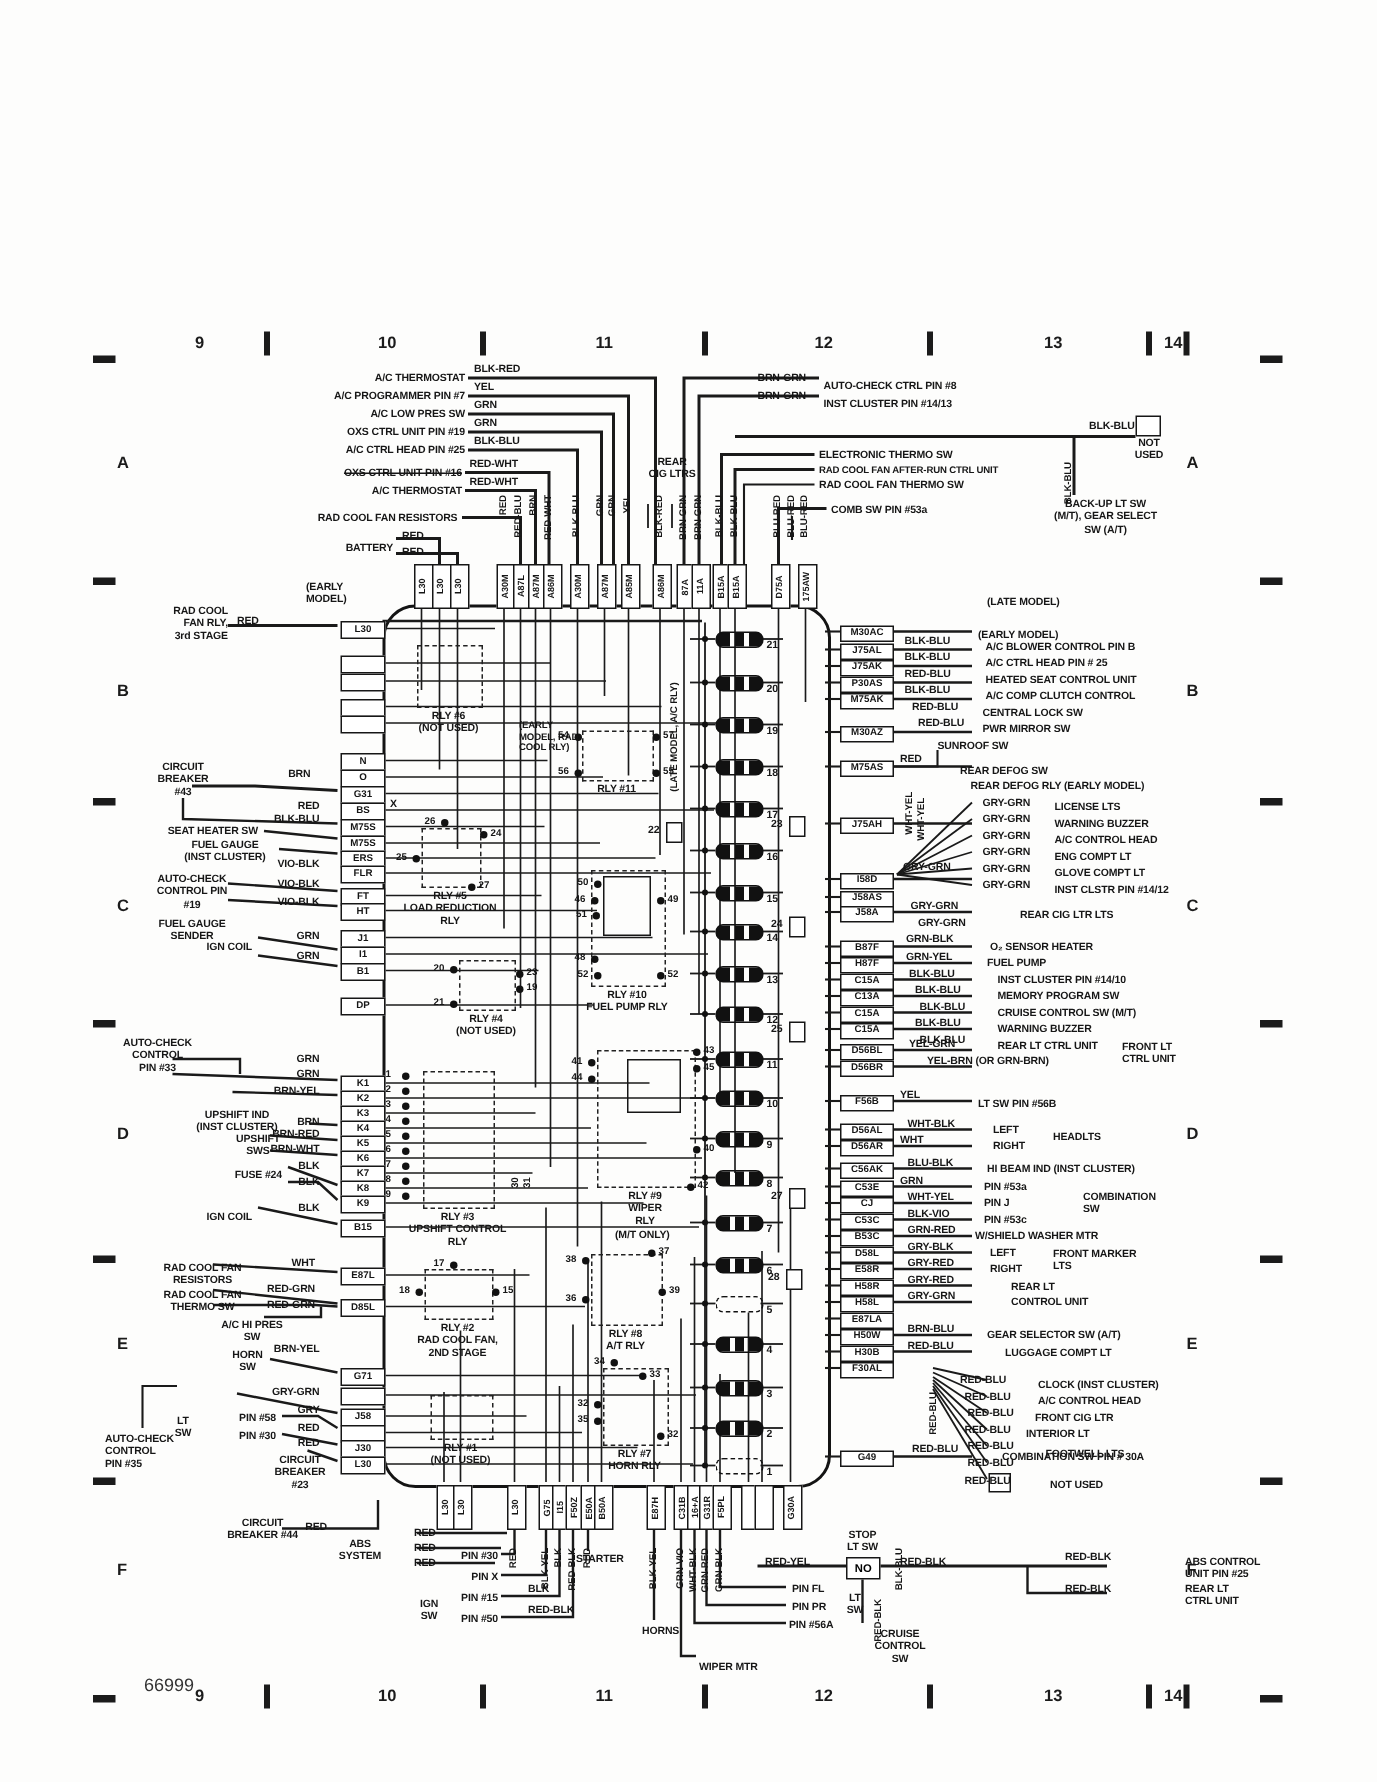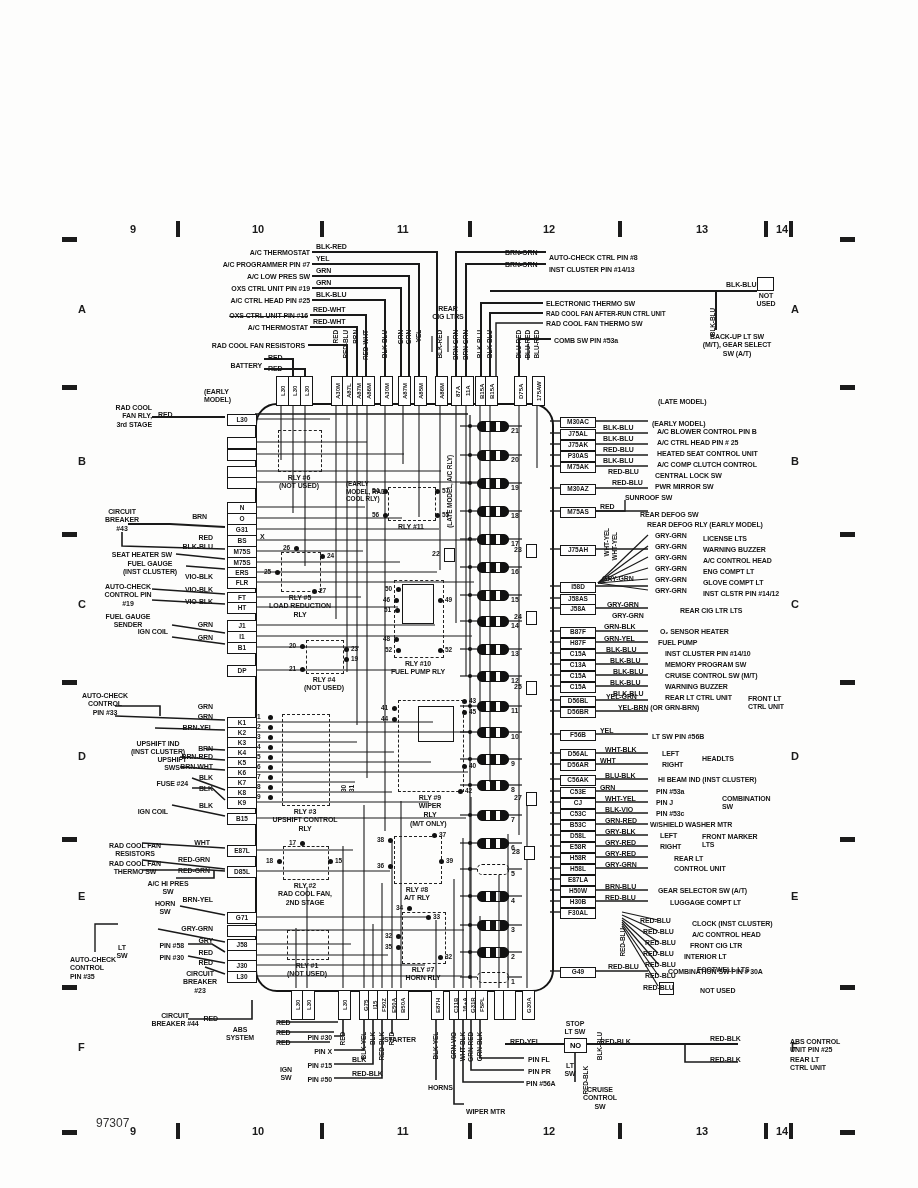--- a/index.html
+++ b/index.html
@@ -300,21 +300,21 @@
       <polyline points="622,915 658,931" fill="none" stroke="#1a1a1a" stroke-width="1.2"></polyline>
       <polyline points="622,918 658,942" fill="none" stroke="#1a1a1a" stroke-width="1.2"></polyline>
       <polyline points="622,920 658,953" fill="none" stroke="#1a1a1a" stroke-width="1.2"></polyline>
       <polyline points="622,922 658,964" fill="none" stroke="#1a1a1a" stroke-width="1.2"></polyline>
       <polyline points="622,924 658,975" fill="none" stroke="#1a1a1a" stroke-width="1.2"></polyline>
       <polyline points="622,926 658,986" fill="none" stroke="#1a1a1a" stroke-width="1.2"></polyline>
       <polyline points="596,511 625,511 625,500" fill="none" stroke="#1a1a1a" stroke-width="1.4"></polyline>
       <polyline points="432,336 432,352" fill="none" stroke="#1a1a1a" stroke-width="1.2"></polyline>
       <polyline points="448,336 448,352" fill="none" stroke="#1a1a1a" stroke-width="1.2"></polyline>
     </svg>
-  <div id="pgnum">97307</div>
+  <div id="pgnum">66999</div>
 <div class="gridnum" style="left: 130px; top: 224px;">9</div>
     <div class="gridnum" style="left: 130px; top: 1126px;">9</div>
     <div class="gridnum" style="left: 252px; top: 224px;">10</div>
     <div class="gridnum" style="left: 252px; top: 1126px;">10</div>
     <div class="gridnum" style="left: 397px; top: 224px;">11</div>
     <div class="gridnum" style="left: 397px; top: 1126px;">11</div>
     <div class="gridnum" style="left: 543px; top: 224px;">12</div>
     <div class="gridnum" style="left: 543px; top: 1126px;">12</div>
     <div class="gridnum" style="left: 696px; top: 224px;">13</div>
     <div class="gridnum" style="left: 696px; top: 1126px;">13</div>

